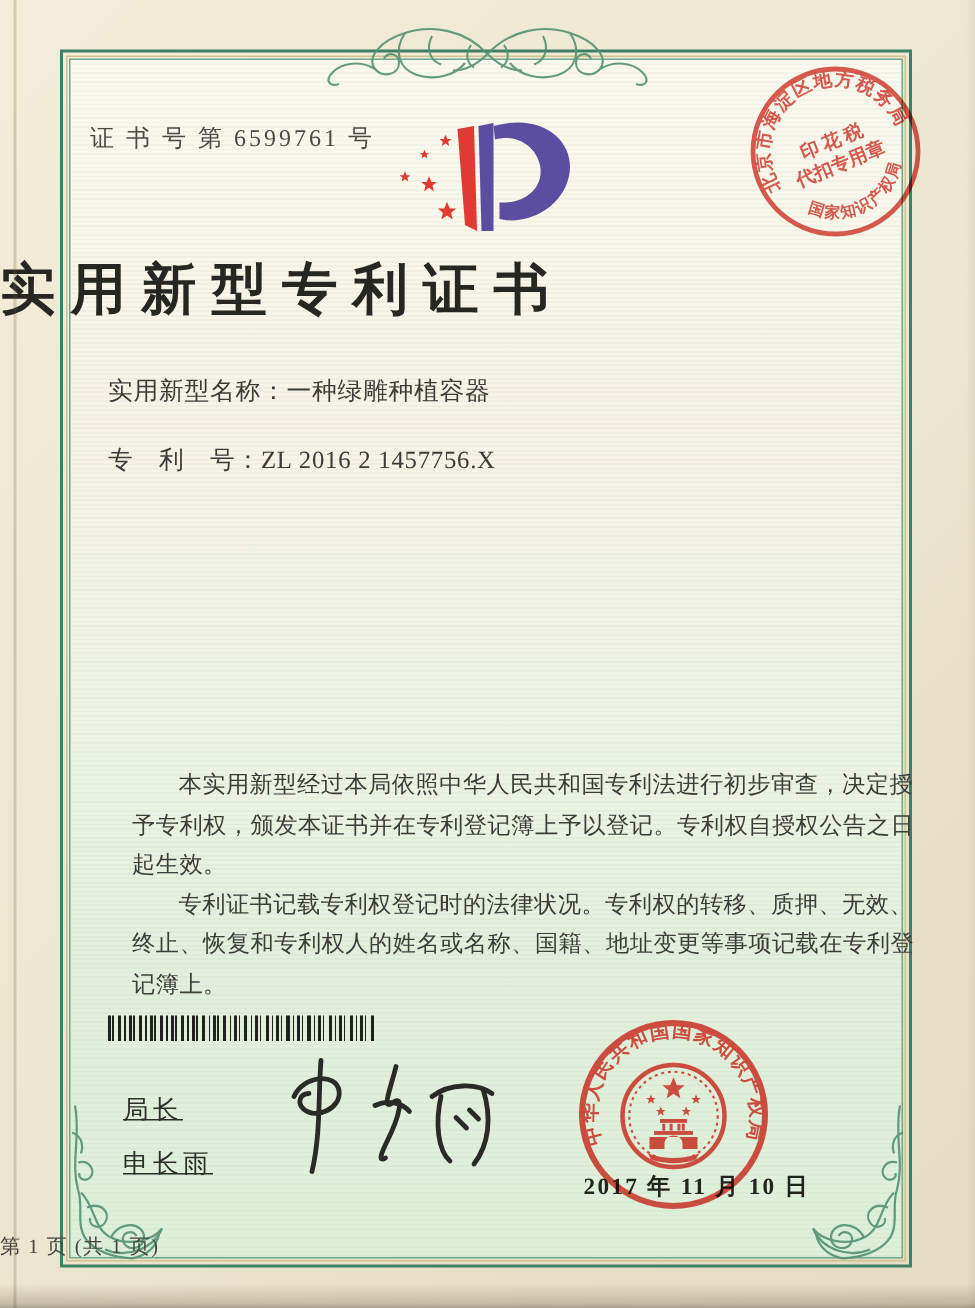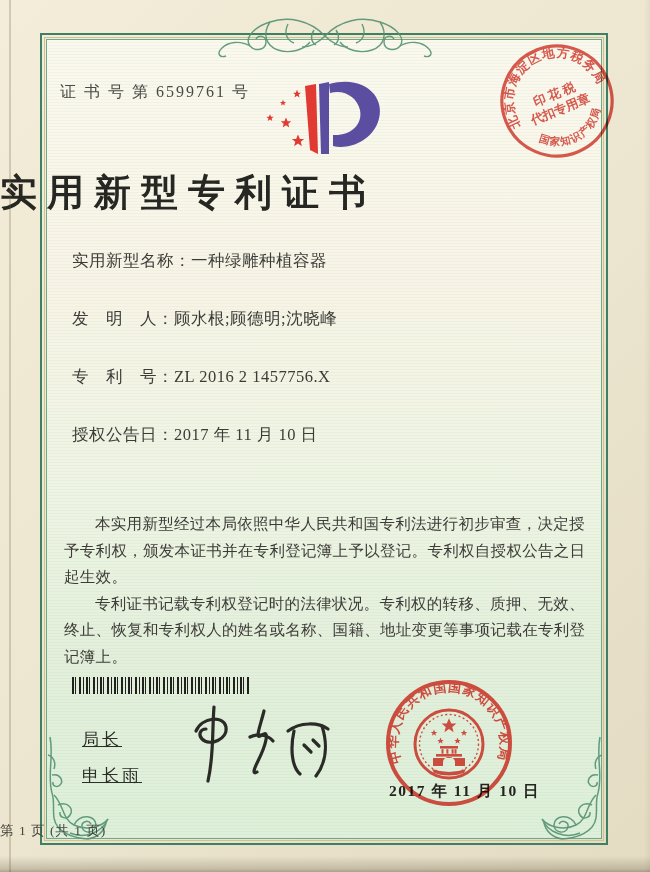--- a/index.html
+++ b/index.html
@@ -39,26 +39,26 @@
 
   .abs{position:absolute;}
 
   .cert-no{left:60px;top:82px;font-size:16px;letter-spacing:2px;color:#4a4a46;z-index:5;}
 
   .logo{left:243px;top:72px;width:164px;height:108px;z-index:4;}
 
   .title{left:0;right:0;top:168px;font-size:37px;font-weight:bold;
     letter-spacing:10px;color:#262622;z-index:5;}
 
-  .fields{left:72px;top:252px;width:500px;display:flex;flex-direction:column;gap:40px;z-index:5;}
+  .fields{left:72px;top:252px;width:500px;display:flex;flex-direction:column;gap:28px;z-index:5;}
   .field-row{font-size:16.5px;color:#3b3b37;letter-spacing:.5px;line-height:18px;}
   .field-label{color:#3b3b37;}
   .field-value{color:#3b3b37;}
 
-  .body-text{left:64px;top:511px;width:522px;z-index:5;color:#3c3c38;}
+  .body-text{left:88px;top:511px;width:522px;z-index:5;color:#3c3c38;}
   .body-text p{margin:0;text-indent:2em;font-size:15.5px;line-height:26.5px;letter-spacing:.3px;}
 
   .barcode{left:72px;top:677px;width:178px;height:17px;z-index:5;
     background:repeating-linear-gradient(90deg,#20201e 0 2px,transparent 2px 3px,#20201e 3px 4px,transparent 4px 7px,#20201e 7px 9px,transparent 9px 11px,#20201e 11px 12px,transparent 12px 14px);}
 
   .signer{left:82px;top:728px;z-index:6;font-family:"Liberation Sans","DejaVu Sans",sans-serif;
     color:#2d2d29;font-size:17px;letter-spacing:3px;font-weight:500;text-decoration:underline;}
   .signer div{margin-bottom:13px;}
   .signature{left:180px;top:697px;width:165px;height:98px;z-index:6;}
 
@@ -161,27 +161,21 @@
     <text x="65" y="78" text-anchor="middle" font-size="12.5" fill="#d84a40" font-weight="bold">代扣专用章</text>
   </svg>
 
   <div class="abs title">实用新型专利证书</div>
 
   <div class="abs fields">
     <div class="field-row">
       <span class="field-label">实用新型名称：</span><span class="field-value">一种绿雕种植容器</span>
     </div>
     <div class="field-row">
-      <span class="field-label">发　明　人：</span><span class="field-value">顾水根;顾德明;沈晓峰</span>
-    </div>
-    <div class="field-row">
       <span class="field-label">专　利　号：</span><span class="field-value">ZL 2016 2 1457756.X</span>
-    </div>
-    <div class="field-row">
-      <span class="field-label">授权公告日：</span><span class="field-value">2017 年 11 月 10 日</span>
     </div>
   </div>
 
   <div class="abs body-text">
     <p>本实用新型经过本局依照中华人民共和国专利法进行初步审查，决定授予专利权，颁发本证书并在专利登记簿上予以登记。专利权自授权公告之日起生效。</p>
     <p>专利证书记载专利权登记时的法律状况。专利权的转移、质押、无效、终止、恢复和专利权人的姓名或名称、国籍、地址变更等事项记载在专利登记簿上。</p>
   </div>
 
   <div class="abs barcode"></div>
 

